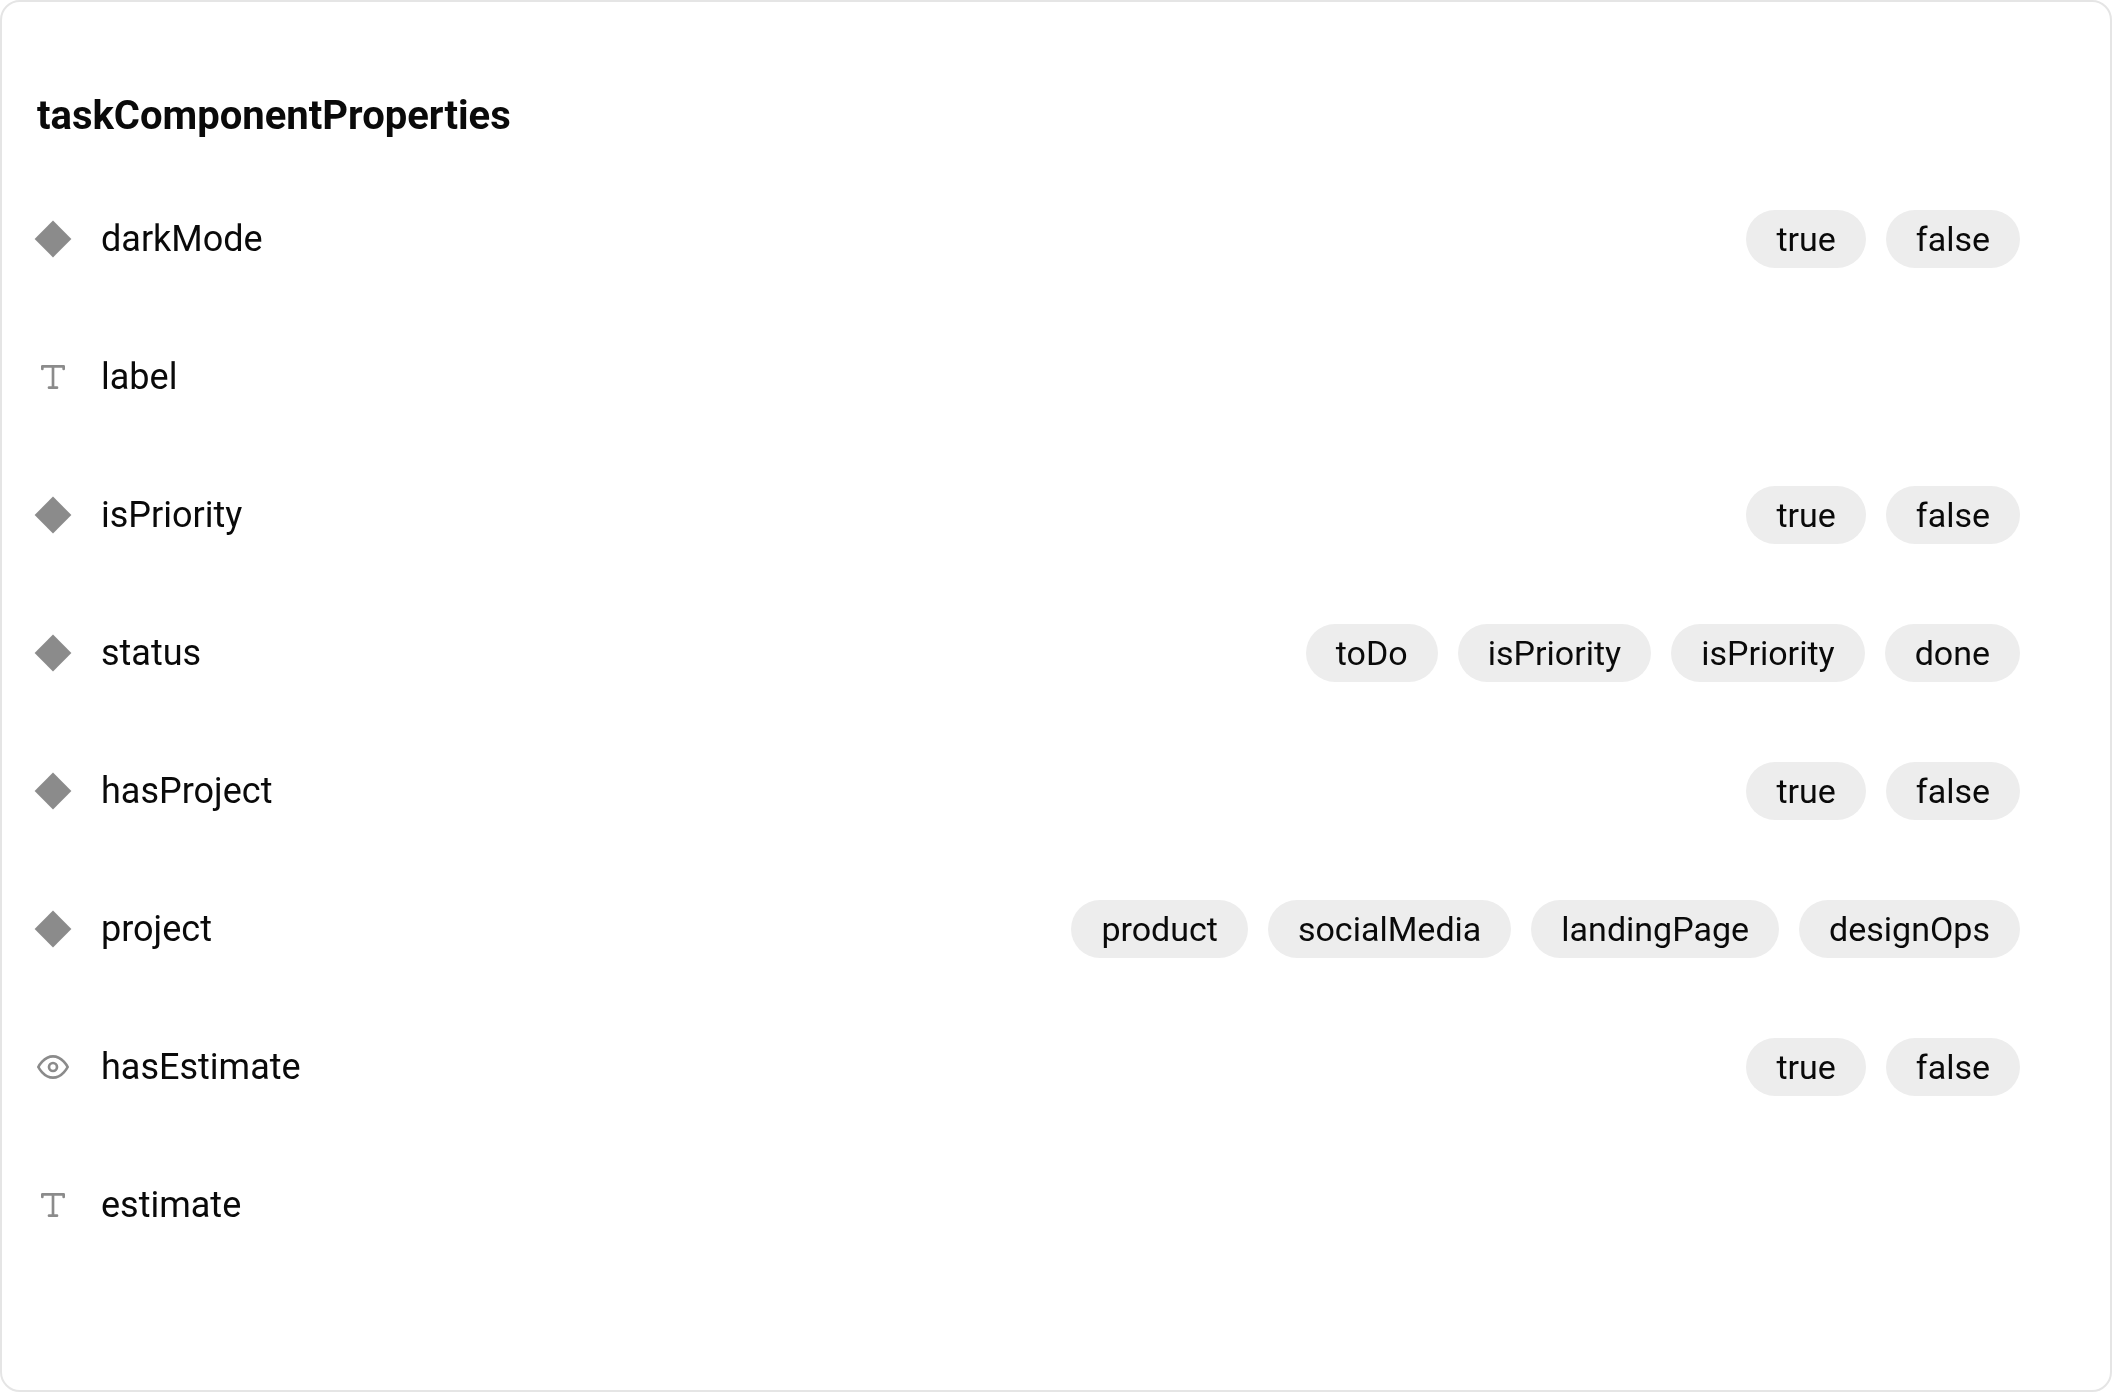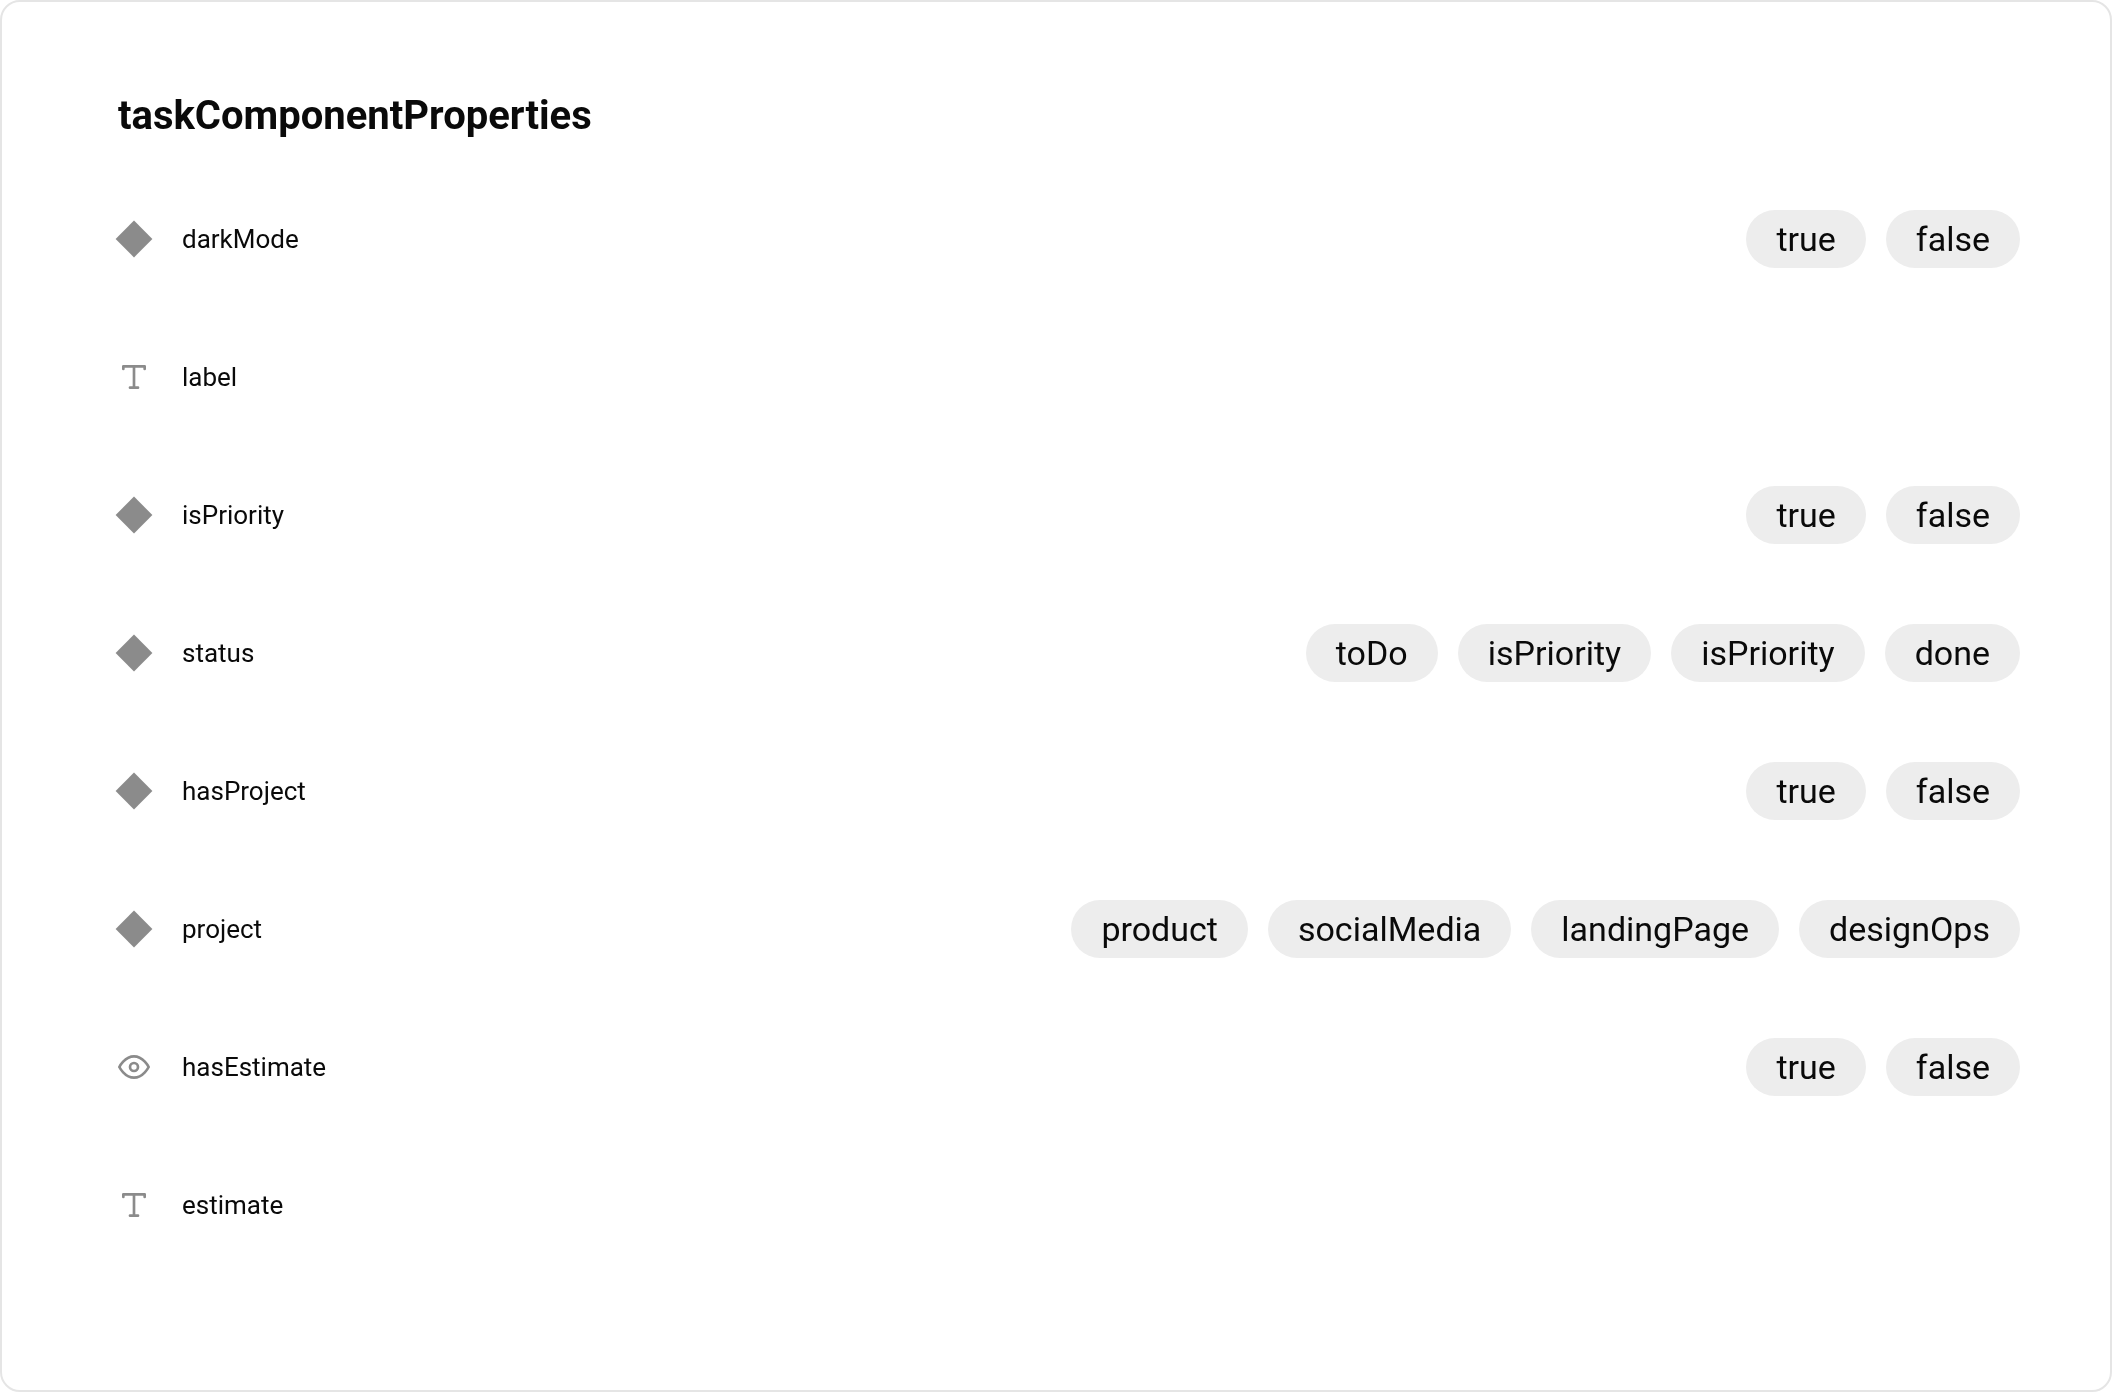--- a/index.html
+++ b/index.html
@@ -7,21 +7,21 @@
     width: 2112px;
     height: 1392px;
     background: #ffffff;
     font-family: -apple-system, BlinkMacSystemFont, "Segoe UI", Roboto, Helvetica, Arial, sans-serif;
   }
   .panel {
     width: 100%;
     height: 100%;
     border: 2px solid #e5e5e5;
     border-radius: 20px;
-    padding: 90px 90px 60px 116px;
+    padding: 90px 90px 60px 35px;
   }
   .title {
     font-size: 40px;
     font-weight: 700;
     color: #0a0a0a;
     margin-bottom: 70px;
   }
   .row {
     display: flex;
     align-items: center;
@@ -37,21 +37,21 @@
   }
   .icon {
     width: 32px;
     height: 32px;
     display: flex;
     align-items: center;
     justify-content: center;
     flex-shrink: 0;
   }
   .prop-name {
-    font-size: 26px;
+    font-size: 36px;
     font-weight: 400;
     color: #0a0a0a;
   }
   .options {
     display: flex;
     gap: 20px;
     align-items: flex-end;
   }
   .pill {
     background: #ededed;

